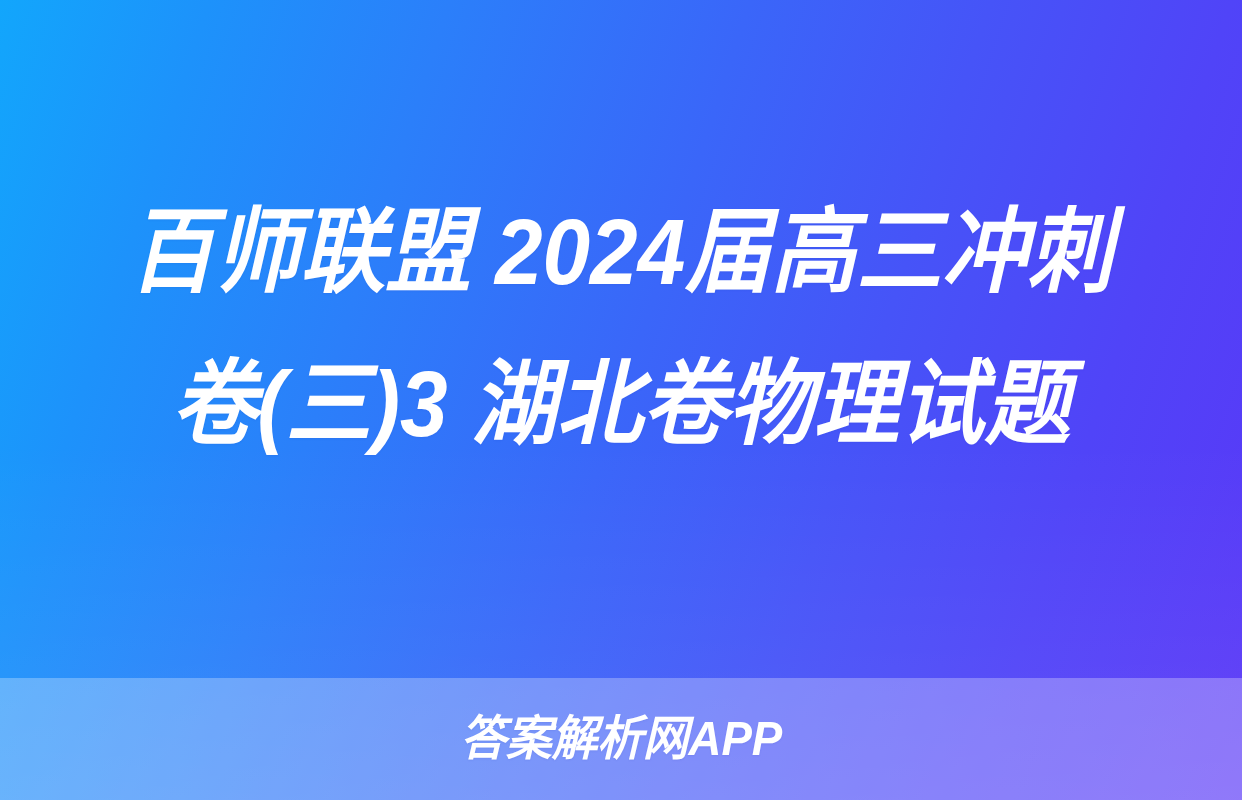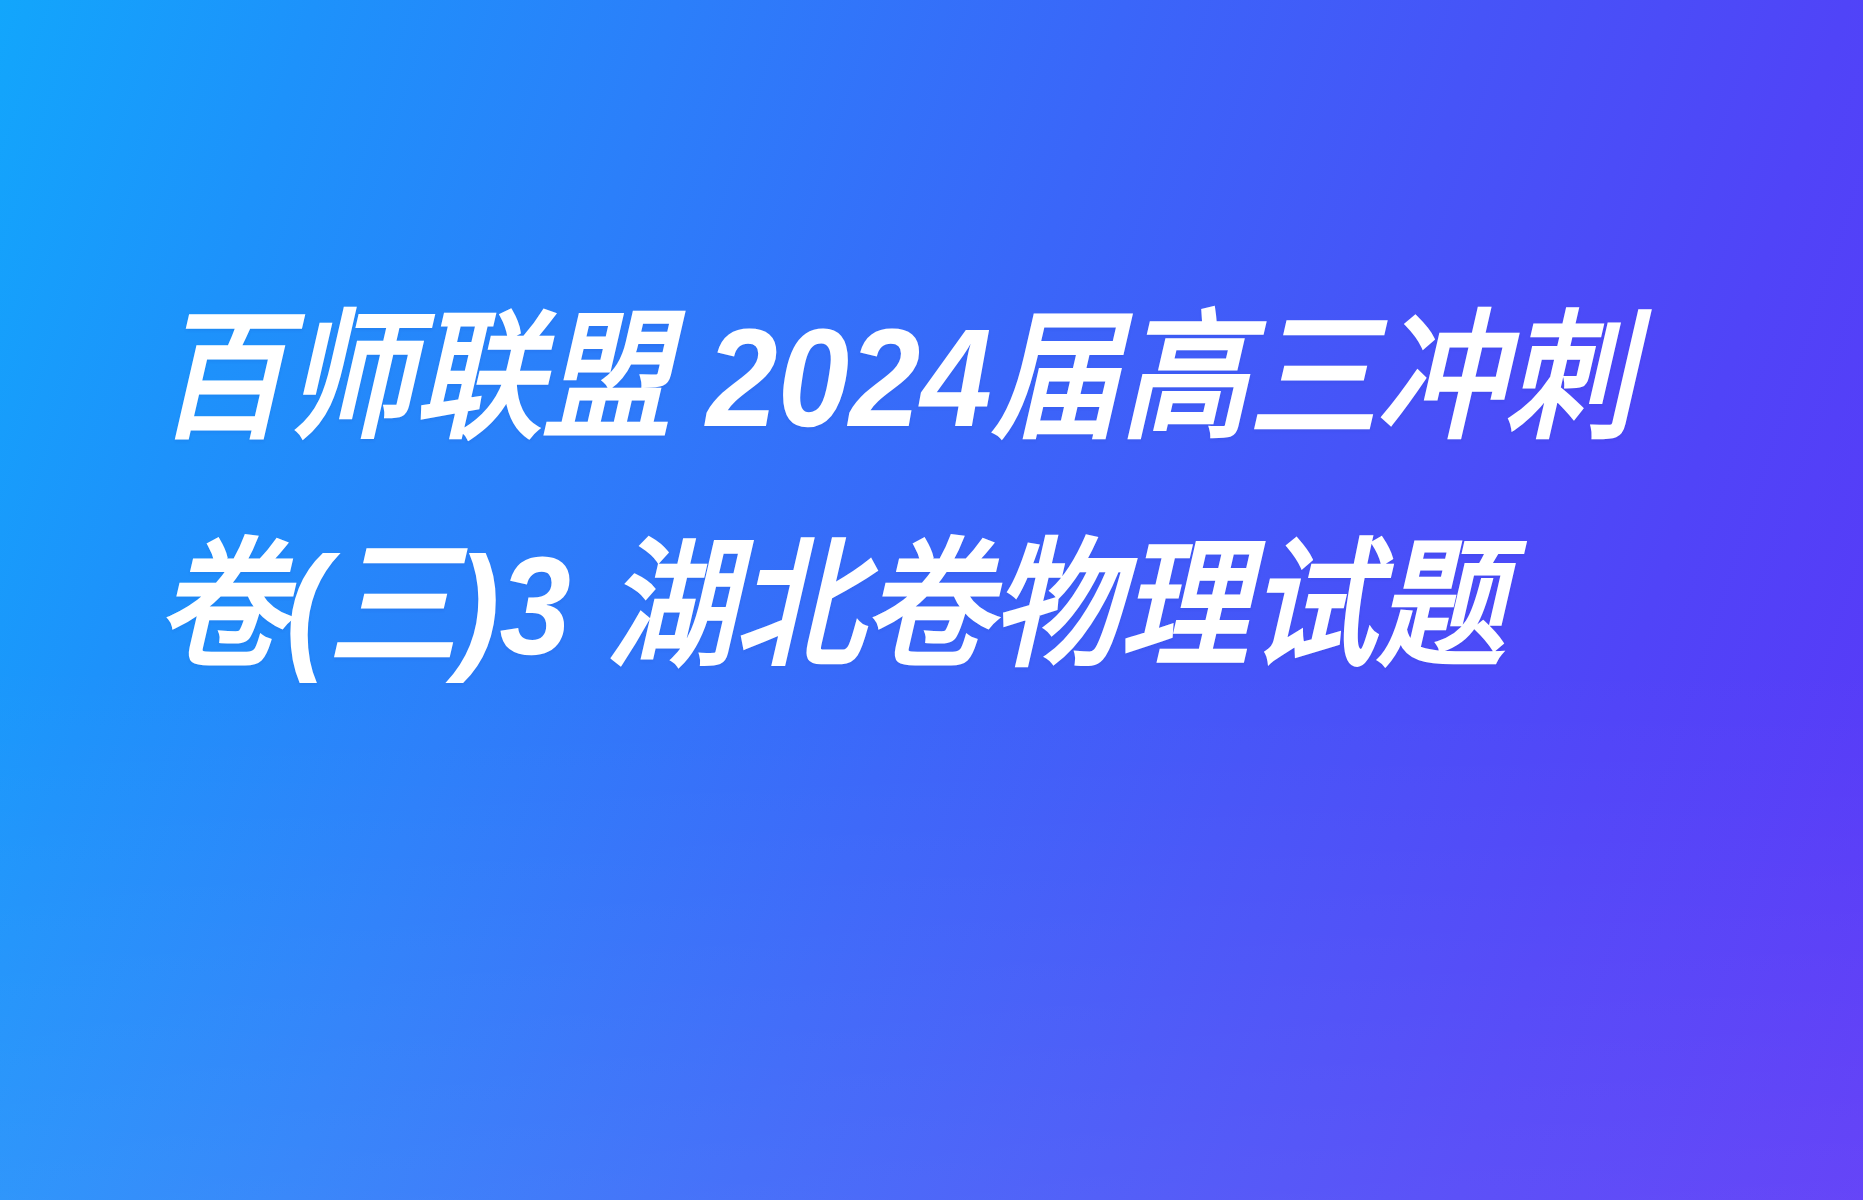--- a/index.html
+++ b/index.html
@@ -48,20 +48,21 @@
   }
 
   
   #title-block {
     position: absolute;
     left: 0;
     right: 0;
     top: 176px;
     padding: 0 60px;
     box-sizing: border-box;
+    text-align: center;
   }
 
   #title-text {
     display: block;
     color: #ffffff;
     font-family: "Liberation Sans", "DejaVu Sans", sans-serif;
     font-size: 93px;
     line-height: 152px;
     font-weight: 700;
     font-style: italic;
@@ -105,14 +106,17 @@
 
 <div id="card">
 
   <div id="gradient-bg"></div>
   <div id="gradient-sheen"></div>
 
   <div id="title-block">
     <span id="title-text">百师联盟 2024届高三冲刺卷(三)3 湖北卷物理试题</span>
   </div>
 
+  <div id="watermark-band">
+    <span id="watermark-text">答案解析网APP</span>
+  </div>
 
 </div>
 
 </body></html>

